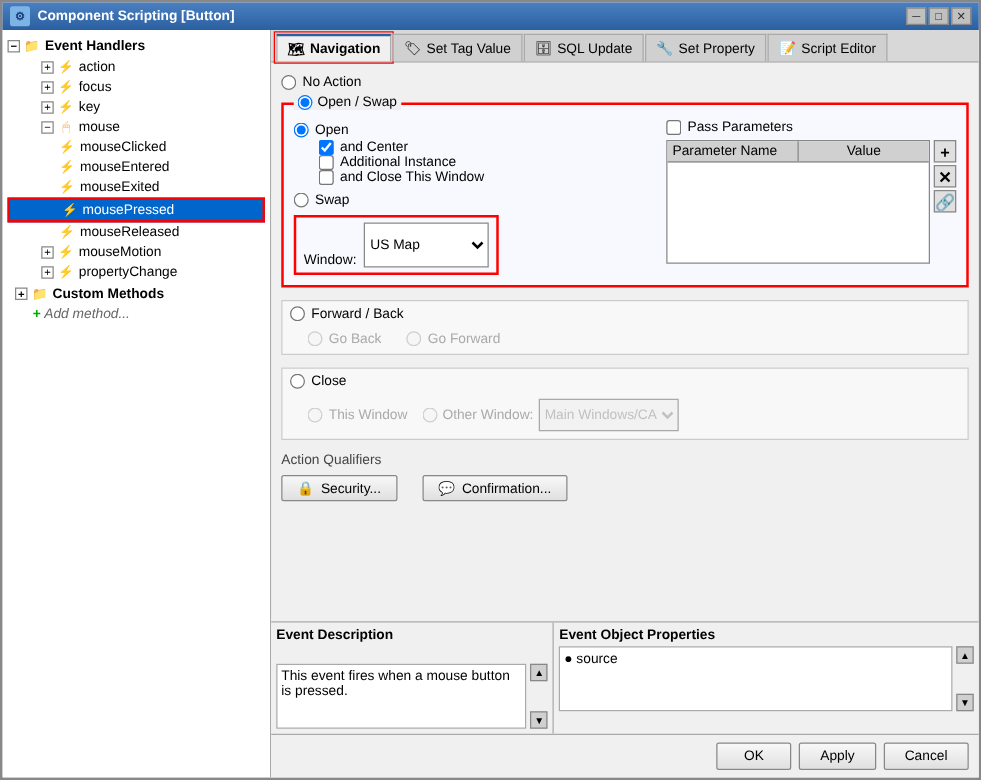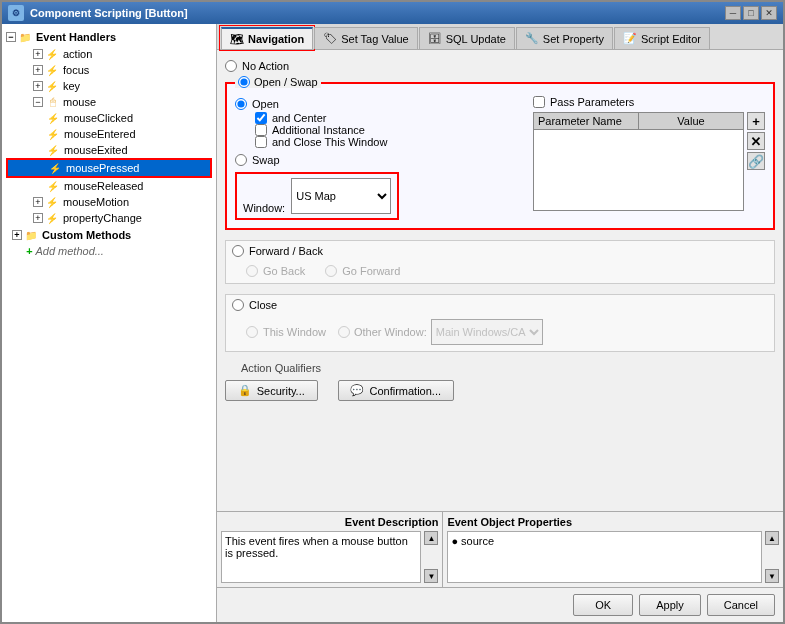--- a/index.html
+++ b/index.html
@@ -41,21 +41,21 @@
 
     .radio-option { display: flex; align-items: center; gap: 5px; padding: 2px 0; cursor: pointer; }
     .table-btn { width: 18px; height: 18px; background: #e0e0e0; border: 1px solid #888; display: flex; align-items: center; justify-content: center; cursor: pointer; font-size: 13px; font-weight: bold; }
 
     .checkbox-row { display: flex; align-items: center; gap: 5px; cursor: pointer; }
     .qual-btn { padding: 3px 12px; background: linear-gradient(to bottom, #f8f8f8, #e0e0e0); border: 1px solid #888; cursor: pointer; font-size: 11px; display: flex; align-items: center; gap: 5px; border-radius: 2px; }
 
     
     .bottom-bar { display: flex; border-top: 1px solid #aaa; background: #f0f0f0; }
     .event-desc { flex: 0 0 40%; padding: 4px; border-right: 1px solid #aaa; }
-    .event-desc-title { font-weight: bold; font-size: 11px; margin-bottom: 3px; text-align: right; }
+    .event-desc-title { font-weight: bold; font-size: 11px; margin-bottom: 17px; }
     .event-desc-content { display: flex; gap: 3px; }
     .event-desc-text { flex: 1; background: white; border: 1px solid #aaa; padding: 3px; font-size: 11px; height: 52px; overflow: hidden; }
     .scroll-arrows { display: flex; flex-direction: column; justify-content: space-between; }
     .scroll-arrow { width: 14px; height: 14px; background: #d0d0d0; border: 1px solid #888; display: flex; align-items: center; justify-content: center; cursor: pointer; font-size: 8px; }
     .event-props { flex: 1; padding: 4px; }
     .event-props-title { font-weight: bold; font-size: 11px; margin-bottom: 3px; }
     .event-props-content { display: flex; gap: 3px; }
     .event-props-text { flex: 1; background: white; border: 1px solid #aaa; padding: 3px; font-size: 11px; height: 52px; overflow: hidden; }
 
     
@@ -307,21 +307,21 @@
               <input type="radio" name="close-win" disabled="" style="">
               <label style="color:#aaa;">Other Window:</label>
               <select disabled="" style="border:1px solid #888; background:#f0f0f0; font-size:11px; height:26px; color:#aaa;">
                 <option>Main Windows/CA</option>
               </select>
             </div>
           </div>
         </div>
 
         <div>
-          <div style="font-size:11px; color:#444; padding:2px 0;margin-left:16px;">Action Qualifiers</div>
+          <div style="font-size:11px; color:#444; padding:2px 0;">Action Qualifiers</div>
           <div style="display:flex; gap:20px; padding:4px 0;">
             <button class="qual-btn">
               <span>🔒</span>
               <span>Security...</span>
             </button>
             <button class="qual-btn">
               <span>💬</span>
               <span>Confirmation...</span>
             </button>
           </div>

